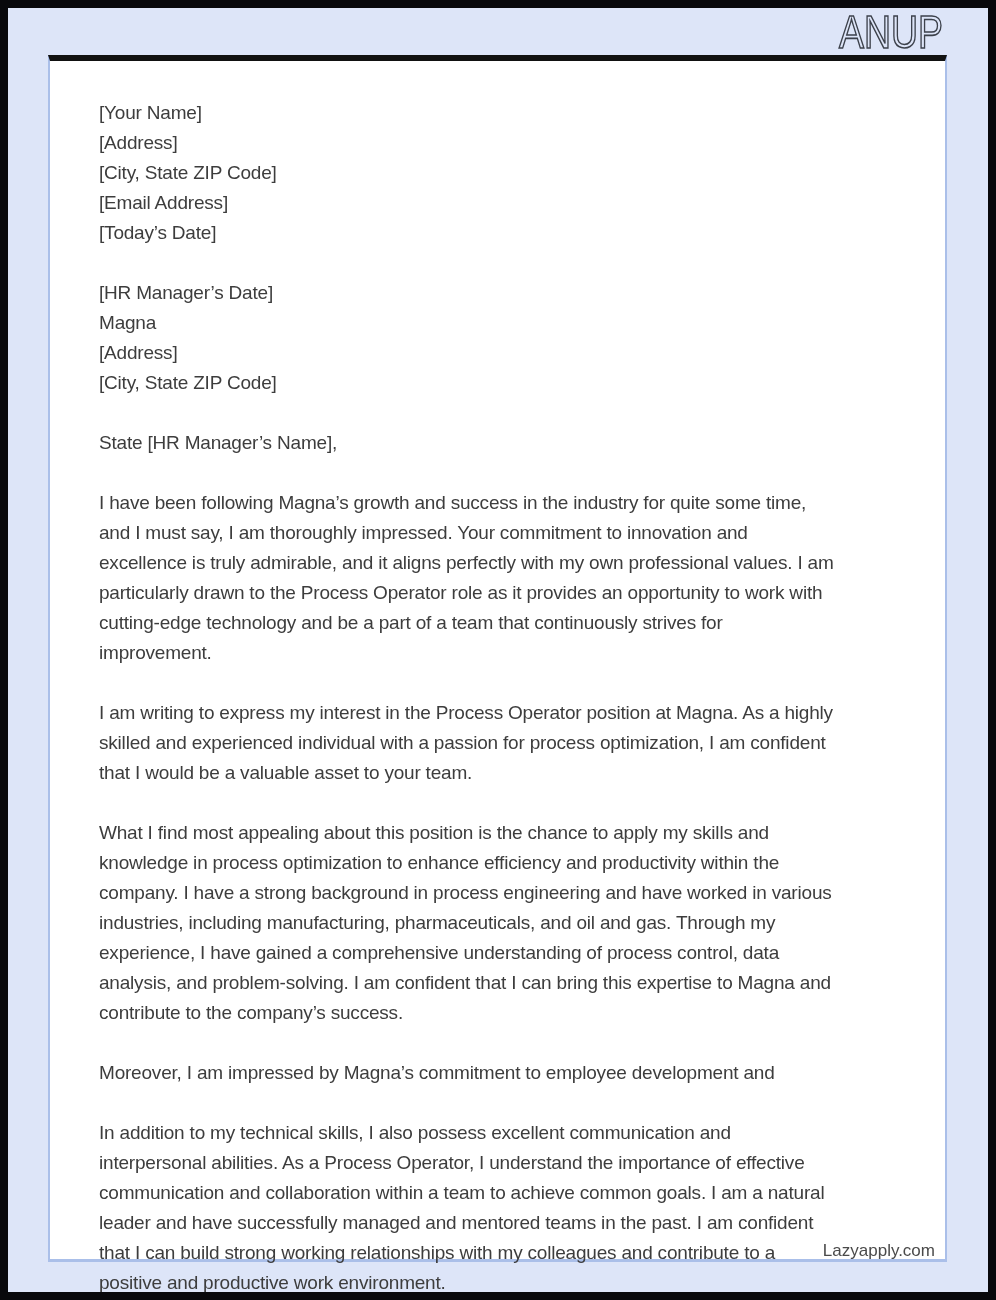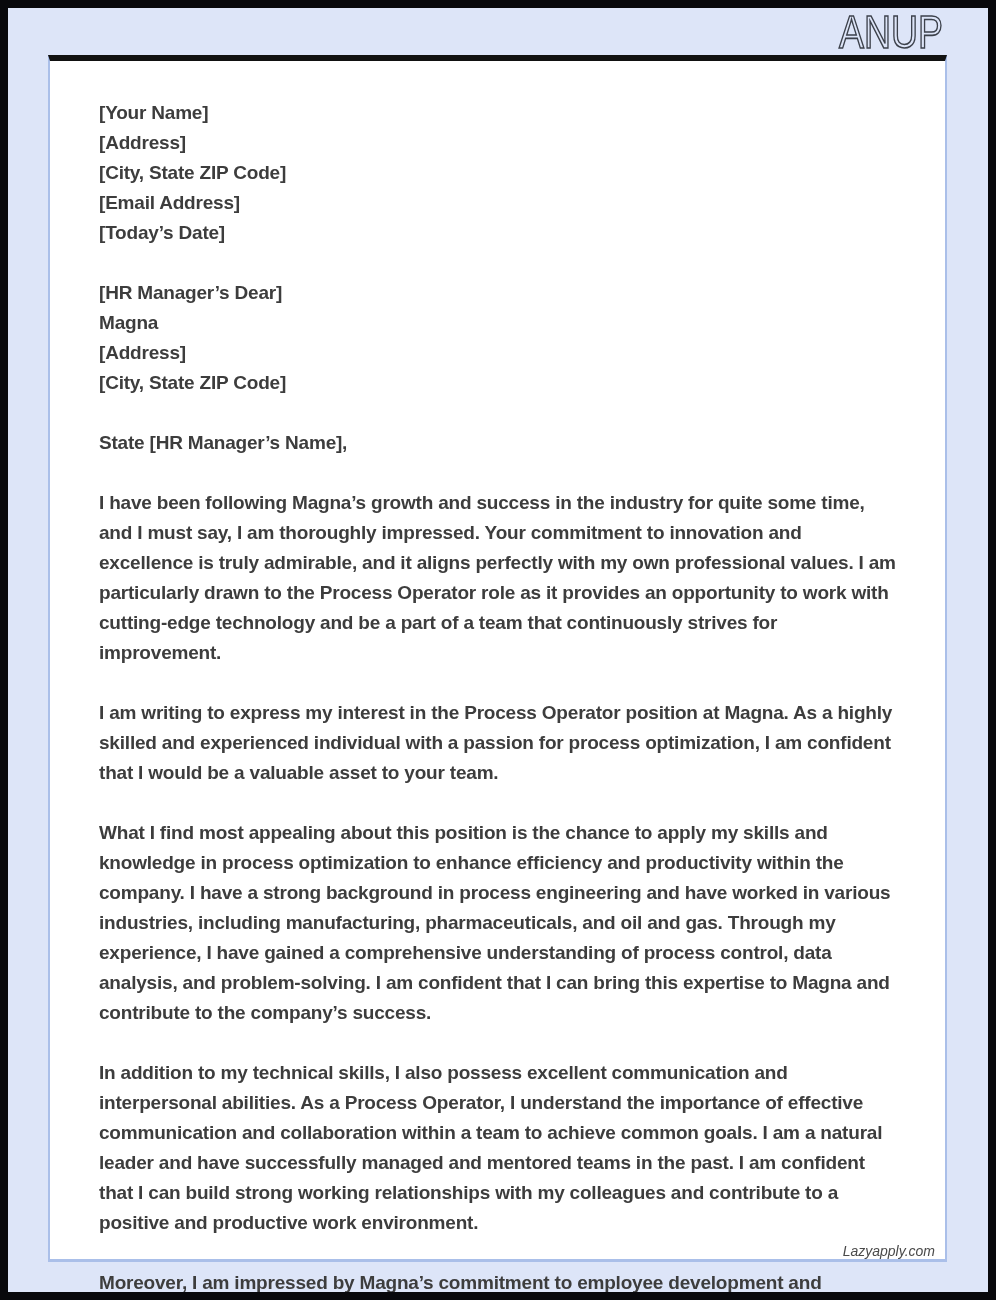--- a/index.html
+++ b/index.html
@@ -45,85 +45,83 @@
     box-sizing: border-box;
     background: #ffffff;
     border-top: 6px solid #111111;
     border-left: 2px solid #aabfe9;
     border-right: 2px solid #aabfe9;
     border-bottom: 3px solid #aabfe9;
     z-index: 1;
   }
   .content {
     padding: 37px 36px 0 49px;
-    font-weight: bold;
   }
   .block {
     white-space: pre;
     font-size: 19px;
     line-height: 30px;
     letter-spacing: -0.2px;
     color: #3d3d3d;
     margin: 0 0 30px 0;
   }
   .watermark {
     position: absolute;
     right: 10px;
     bottom: 0px;
-    font-size: 14px;
+    font-size: 17px;
     line-height: 16px;
     color: #4a4a4a;
-    font-style: italic;
   }
 </style>
 </head>
 <body>
 
 <div class="canvas">
 
   <div class="logo">
     <svg width="112" height="52" viewBox="0 0 112 52" xmlns="http://www.w3.org/2000/svg">
       <text x="56" y="44" text-anchor="middle" textLength="104" lengthAdjust="spacingAndGlyphs">ANUP</text>
     </svg>
   </div>
 
   <div class="page">
     <div class="content">
       <div class="block">[Your Name]
 [Address]
 [City, State ZIP Code]
 [Email Address]
 [Today’s Date]</div>
-      <div class="block">[HR Manager’s Dear]
+      <div class="block">[HR Manager’s Date]
 Magna
 [Address]
 [City, State ZIP Code]</div>
       <div class="block">State [HR Manager’s Name],</div>
       <div class="block">I have been following Magna’s growth and success in the industry for quite some time,
 and I must say, I am thoroughly impressed. Your commitment to innovation and
 excellence is truly admirable, and it aligns perfectly with my own professional values. I am
 particularly drawn to the Process Operator role as it provides an opportunity to work with
 cutting-edge technology and be a part of a team that continuously strives for
 improvement.</div>
       <div class="block">I am writing to express my interest in the Process Operator position at Magna. As a highly
 skilled and experienced individual with a passion for process optimization, I am confident
 that I would be a valuable asset to your team.</div>
       <div class="block">What I find most appealing about this position is the chance to apply my skills and
 knowledge in process optimization to enhance efficiency and productivity within the
 company. I have a strong background in process engineering and have worked in various
 industries, including manufacturing, pharmaceuticals, and oil and gas. Through my
 experience, I have gained a comprehensive understanding of process control, data
 analysis, and problem-solving. I am confident that I can bring this expertise to Magna and
 contribute to the company’s success.</div>
+      <div class="block">Moreover, I am impressed by Magna’s commitment to employee development and</div>
       <div class="block">In addition to my technical skills, I also possess excellent communication and
 interpersonal abilities. As a Process Operator, I understand the importance of effective
 communication and collaboration within a team to achieve common goals. I am a natural
 leader and have successfully managed and mentored teams in the past. I am confident
 that I can build strong working relationships with my colleagues and contribute to a
 positive and productive work environment.</div>
-      <div class="block">Moreover, I am impressed by Magna’s commitment to employee development and</div>
     </div>
     <div class="watermark">Lazyapply.com</div>
   </div>
 
   <div class="frame"></div>
 
 </div>
 
 </body></html>

